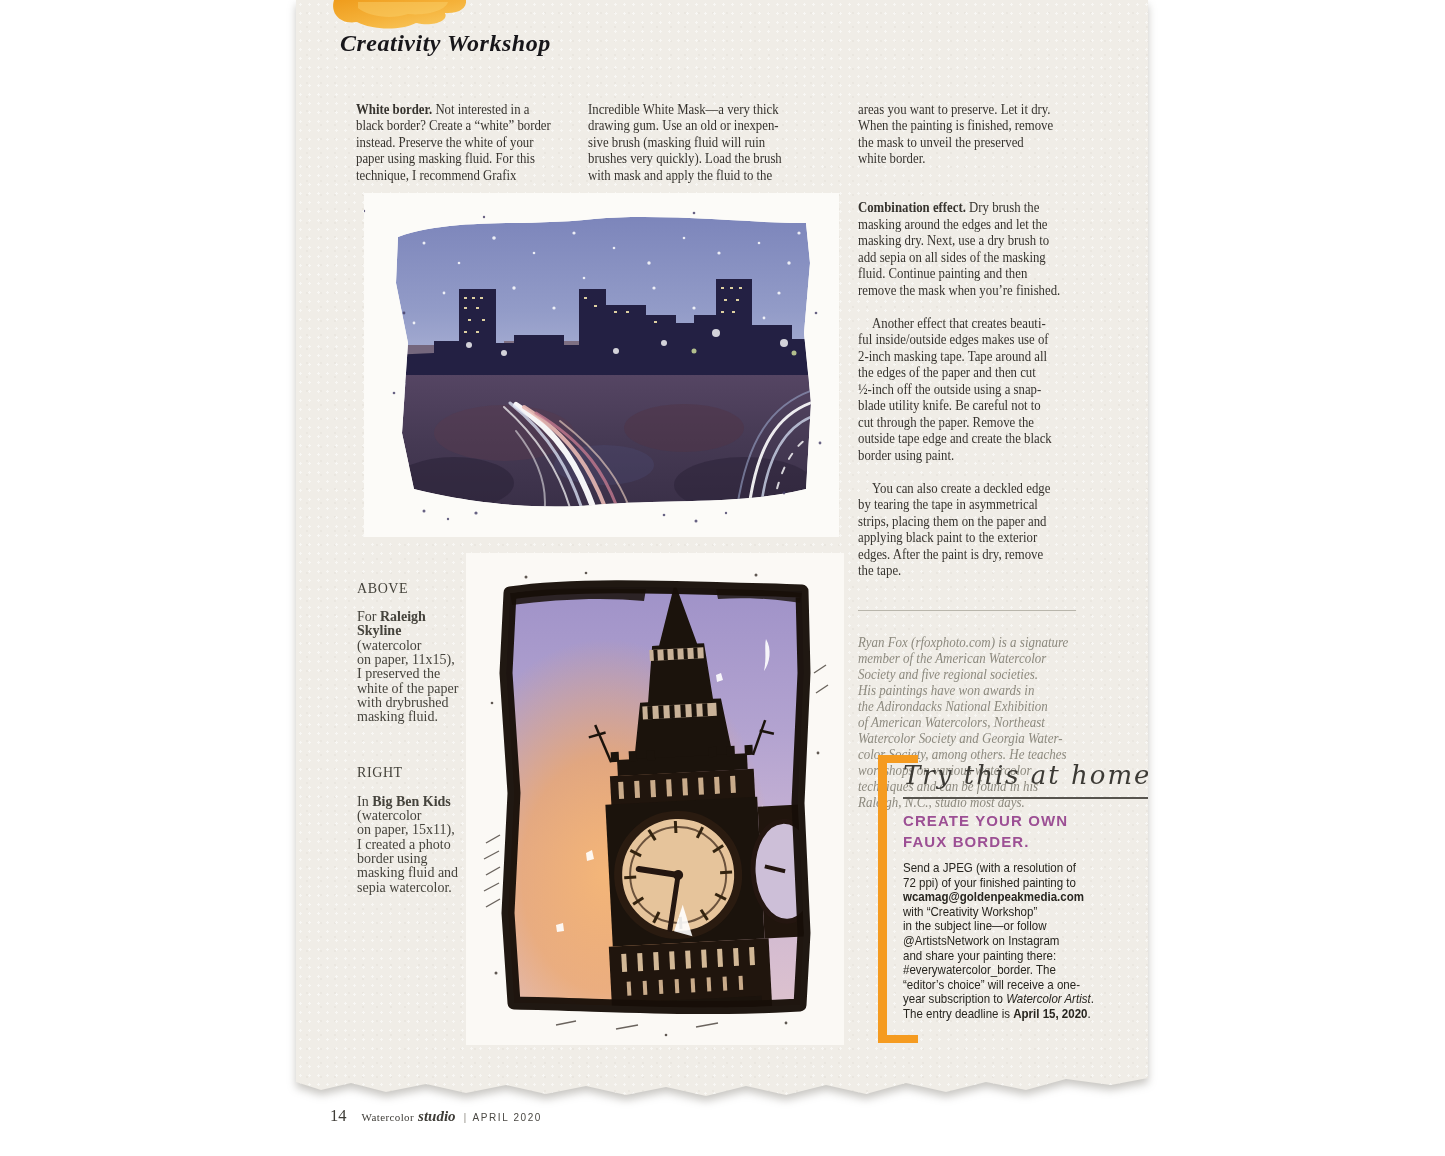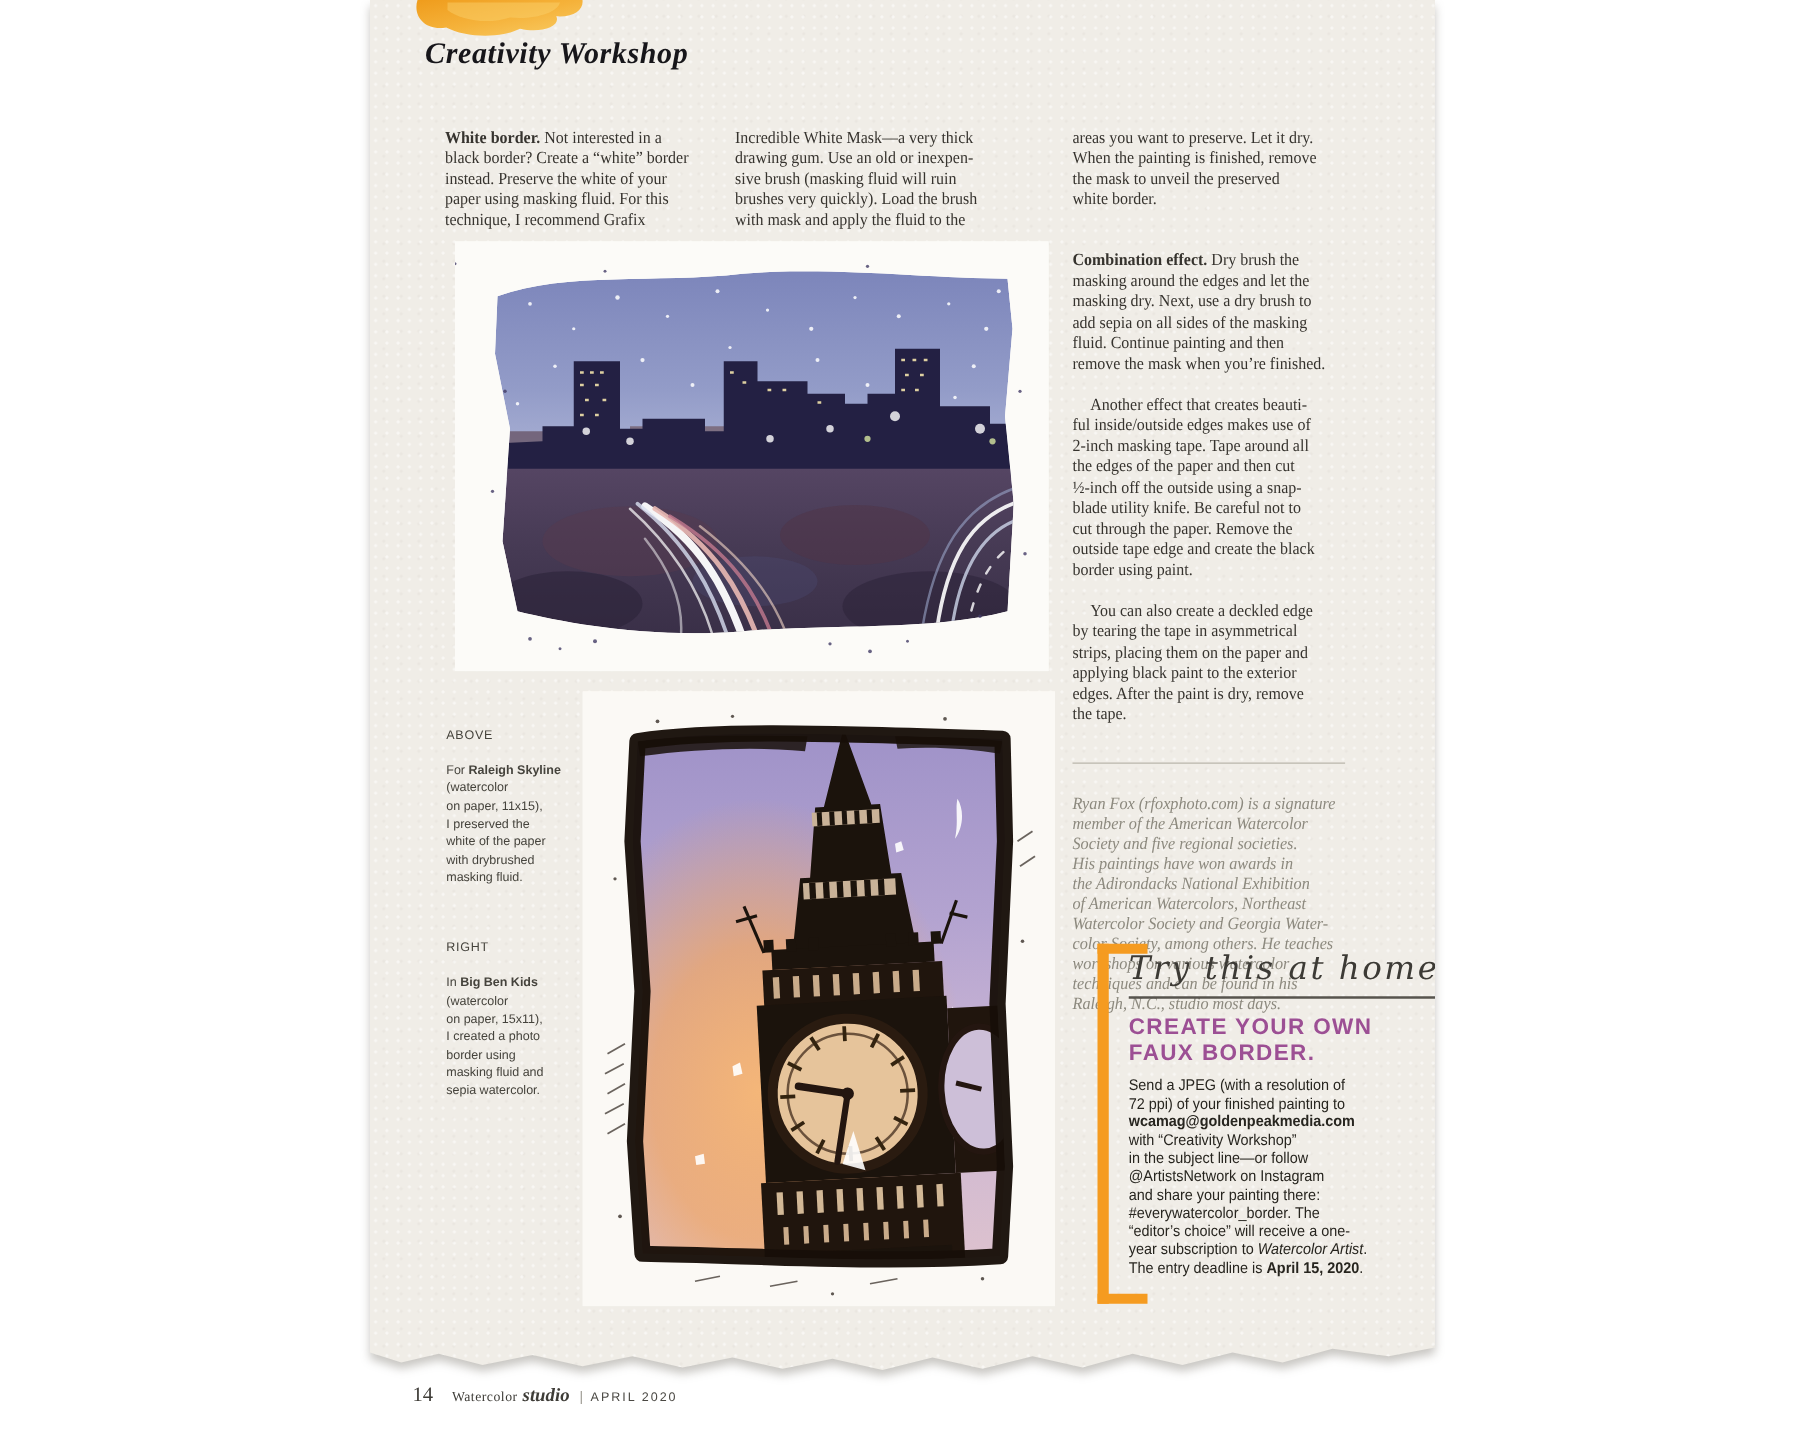--- a/index.html
+++ b/index.html
@@ -36,37 +36,37 @@
   #col2{left:292px;width:245px;}
   #col3{left:562px;width:250px;}
   .gap-top{margin-top:16px !important;}
   .indent{text-indent:15px;}
   .bio-rule{border:none;border-top:1px solid #b9b6ac;margin:14px 0 7px 0;width:232px;}
   .bio{font-style:italic;color:#8c897e;font-size:13.8px;line-height:16px;white-space:pre-line;margin:0;}
   .painting{position:absolute;display:block;}
   #raleigh{left:68px;top:193px;}
   #bigben{left:170px;top:553px;}
   .caption{position:absolute;left:61px;top:553px;width:112px;
-    font-family:Liberation Sans, sans-serif;font-size:10px;line-height:14.3px;
+    font-family:Liberation Serif, serif;font-size:14px;line-height:14.3px;
     color:#45433c;white-space:pre-line;}
   .caption .cap-group{margin:0 0 13px 0;}
   .caption .cap-label{letter-spacing:.6px;}
   .caption b{font-weight:700;}
   .try-bracket{position:absolute;left:582px;top:755px;width:40px;height:288px;}
   .try-bracket .vbar{position:absolute;left:0;top:0;width:9px;height:100%;}
   .try-bracket .arm{position:absolute;left:0;width:40px;height:8px;}
   .try-bracket .arm.top{top:0;} .try-bracket .arm.bottom{bottom:0;}
   .try-content{position:absolute;left:607px;top:760px;width:205px;}
   .try-script{
     font-family:"DejaVu Serif", serif;font-style:italic;font-size:26px;
     letter-spacing:2px;color:#3c3a35;border-bottom:2px solid #57544e;
     padding-bottom:7px;display:inline-block;white-space:nowrap;margin:0;
   }
   .try-headline{
-    font-family:"Liberation Sans", sans-serif;font-weight:700;font-size:18px;
+    font-family:"Liberation Sans", sans-serif;font-weight:700;font-size:15px;
     line-height:20.5px;letter-spacing:1.1px;margin:12px 0 0 0;white-space:pre-line;
   }
   .try-body{
     font-family:"Liberation Sans", sans-serif;font-size:12.4px;line-height:14.6px;
     color:#27251f;margin:9px 0 0 0;white-space:pre-line;
     transform:scaleX(.93);transform-origin:left top;width:220px;
   }
   .try-body .b{font-weight:700;} .try-body .i{font-style:italic;}
   .footer{position:absolute;left:330px;top:1106px;white-space:nowrap;color:#3e3c37;}
   .footer .pnum{font-size:16.5px;margin-right:15px;}

